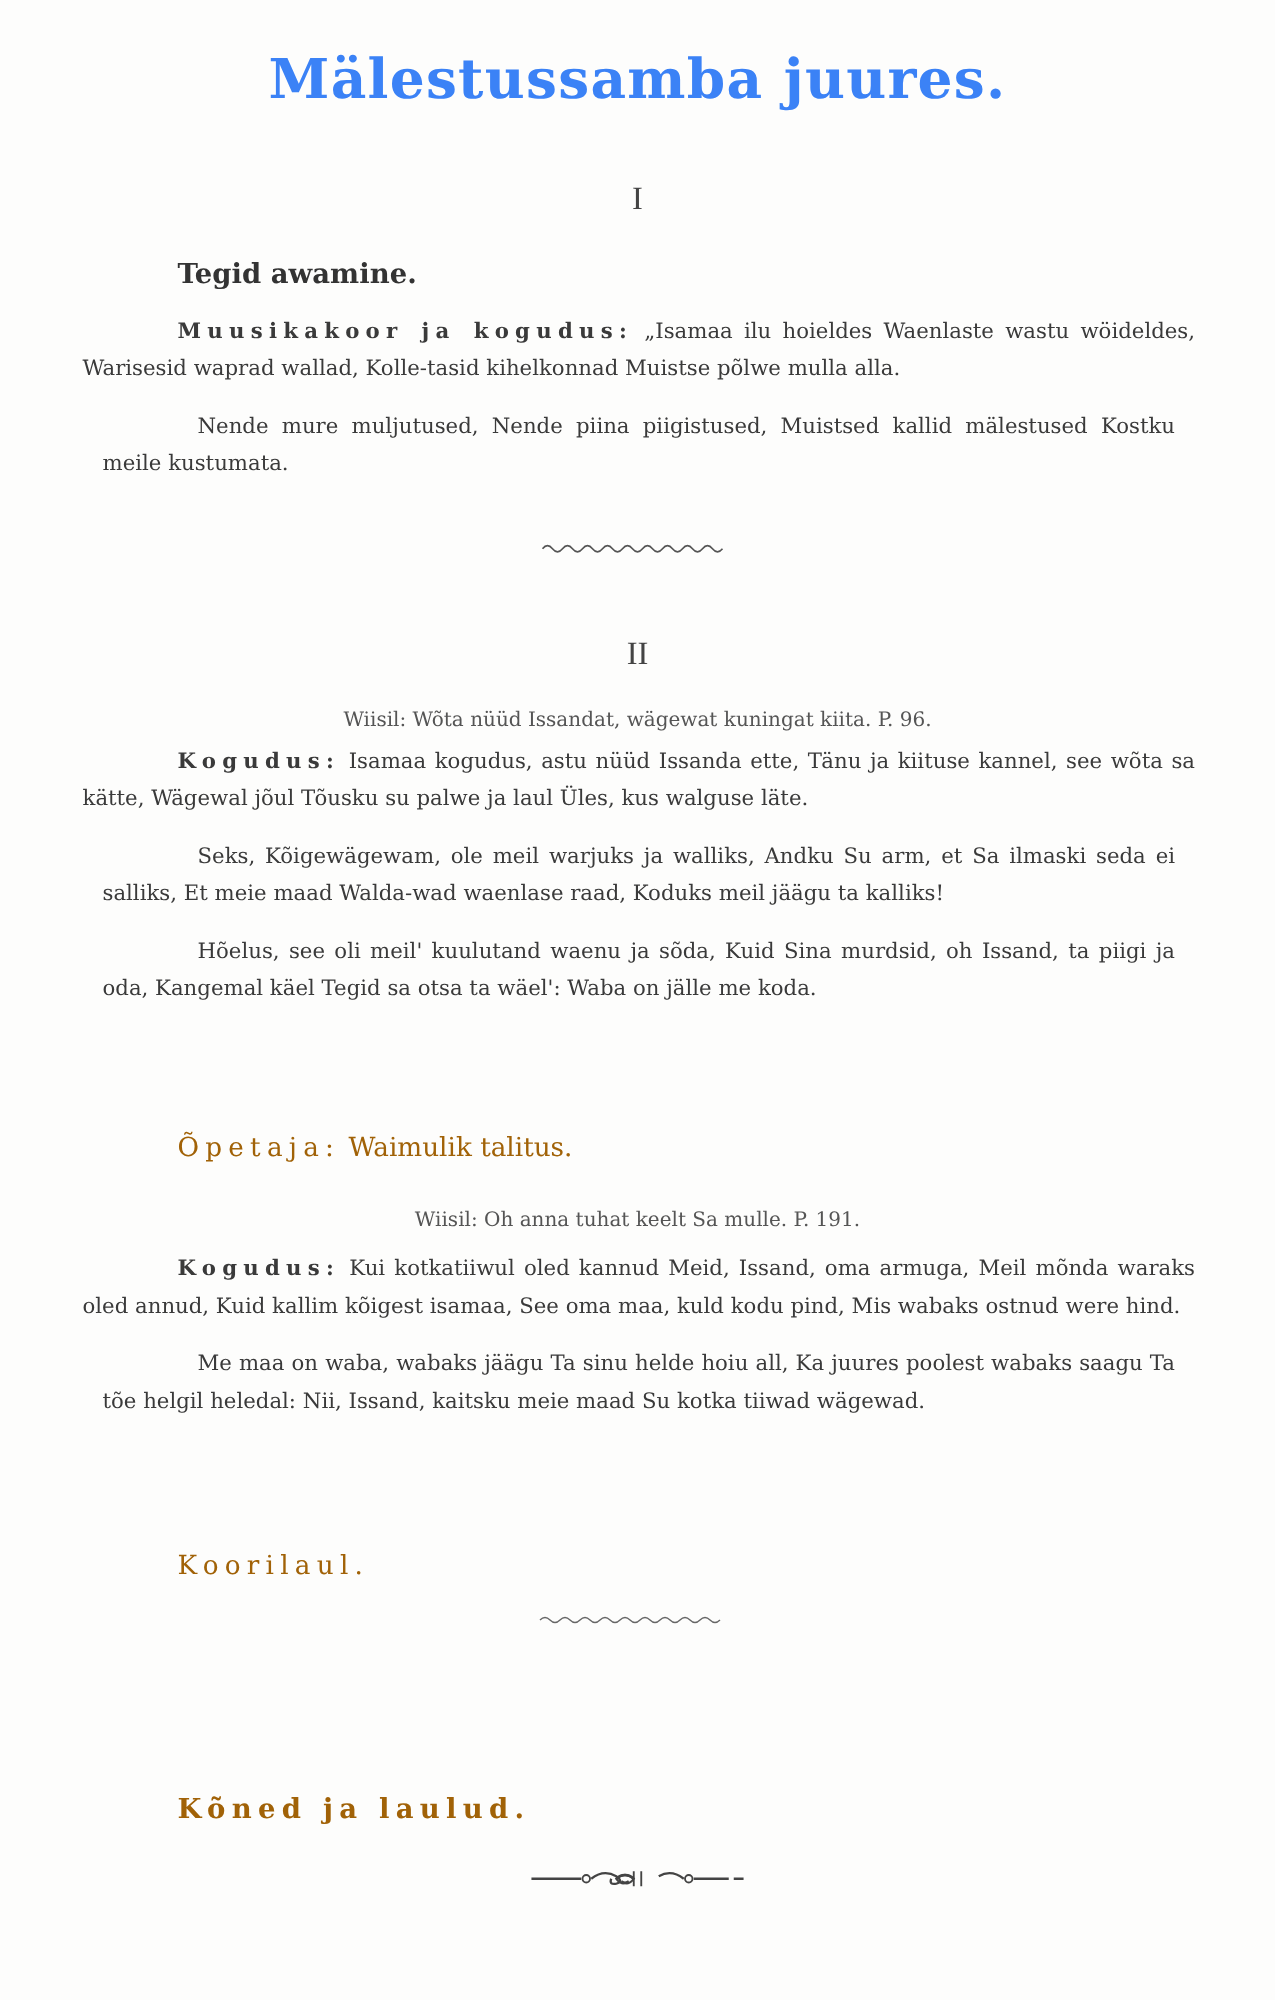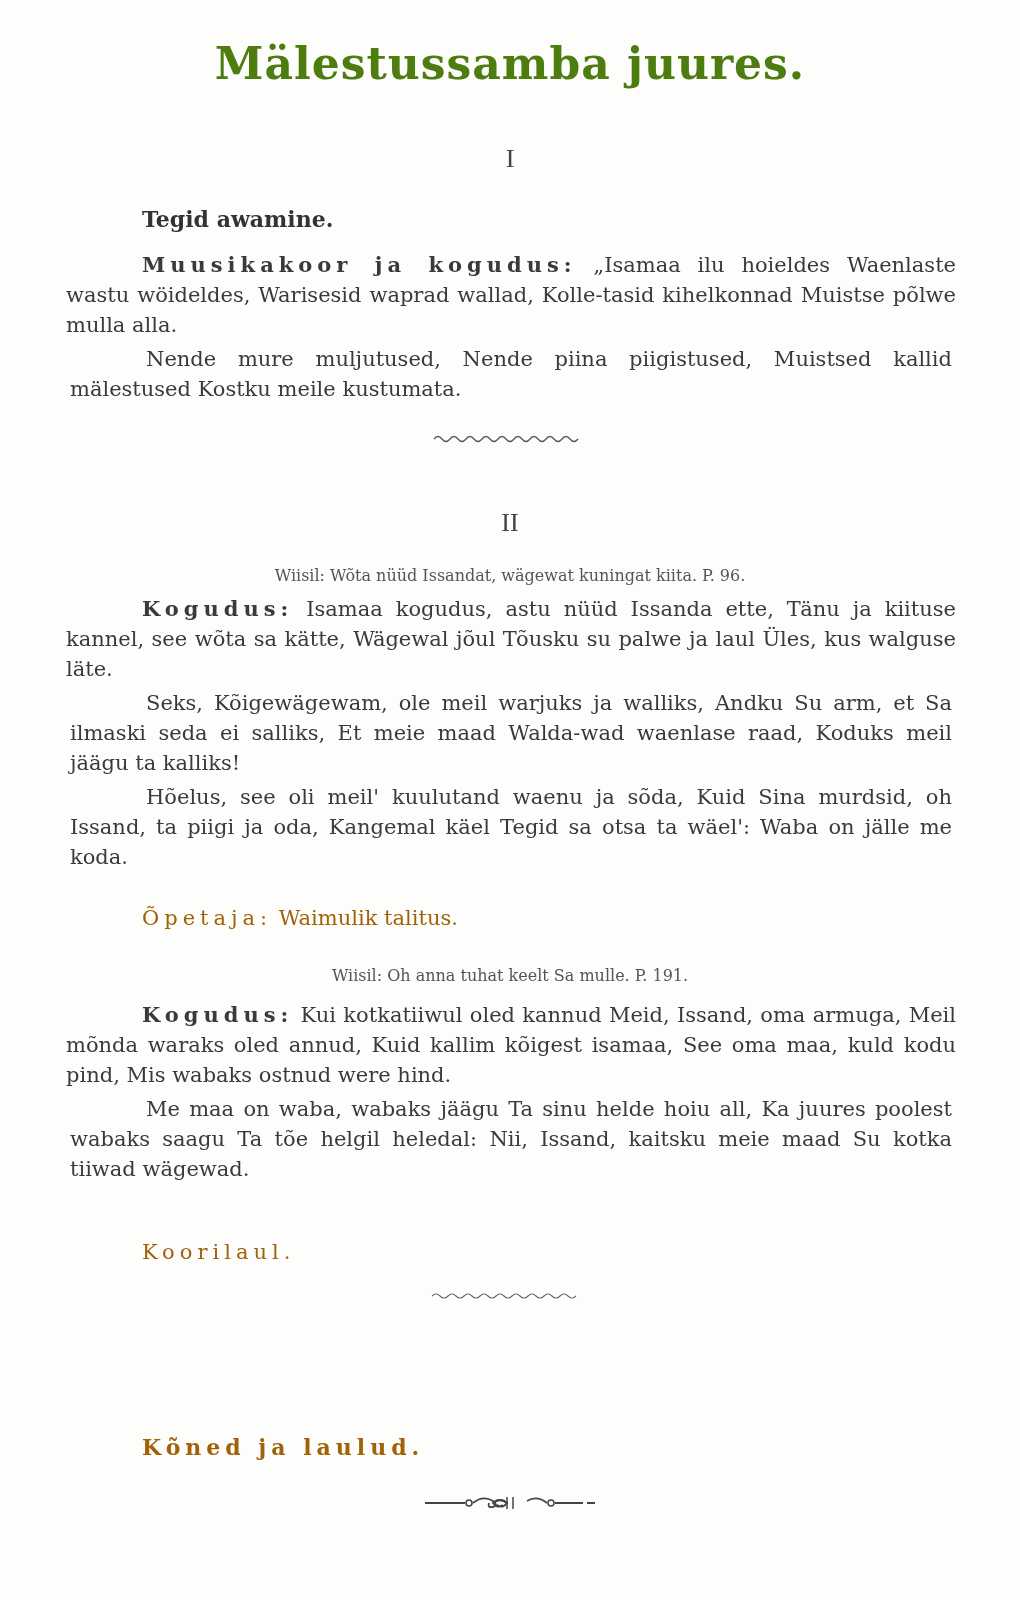--- a/index.html
+++ b/index.html
@@ -9,38 +9,38 @@
       background: #fdfdfc;
       color: #3a3a3a;
       font-family: "DejaVu Serif", serif;
       position: relative;
       overflow: hidden;
     }
     .page { position: absolute; left: 0; top: 0; width: 1020px; height: 1600px; }
     .title {
       position: absolute; left: 0; width: 1020px; top: 38px;
       text-align: center; font-size: 44px; font-weight: bold;
-      letter-spacing: 1px; color: #4d7c0f;
+      letter-spacing: 1px; color: #3b82f6;
       font-family: "DejaVu Serif", serif;
     }
     .roman {
       position: absolute; left: 0; width: 1020px; text-align: center;
       font-family: "Liberation Serif", serif; font-size: 26px; color: #444;
     }
     .heading {
       position: absolute; left: 142px;
       font-family: "DejaVu Serif", serif; font-size: 22px; font-weight: bold; color: #333;
     }
     .block {
       position: absolute; left: 66px; width: 890px;
-      font-family: "DejaVu Serif", serif; font-size: 21px; line-height: 30px;
+      font-family: "DejaVu Serif", serif; font-size: 17px; line-height: 30px;
       color: #3a3a3a; text-align: justify;
     }
     .para { text-indent: 76px; margin: 0; }
-    .para-cont { margin: 4px; text-indent: 76px; }
+    .para-cont { margin: 16px; text-indent: 76px; }
     .speaker { letter-spacing: 5px; font-weight: bold; }
     .tune {
       position: absolute; left: 0; width: 1020px; text-align: center;
       font-family: "DejaVu Serif", serif; font-size: 16px; color: #555;
     }
     .label-line {
       position: absolute; left: 142px;
       font-family: "DejaVu Serif", serif; font-size: 21px; color: #a16207;
     }
     .spaced { letter-spacing: 5px; }

